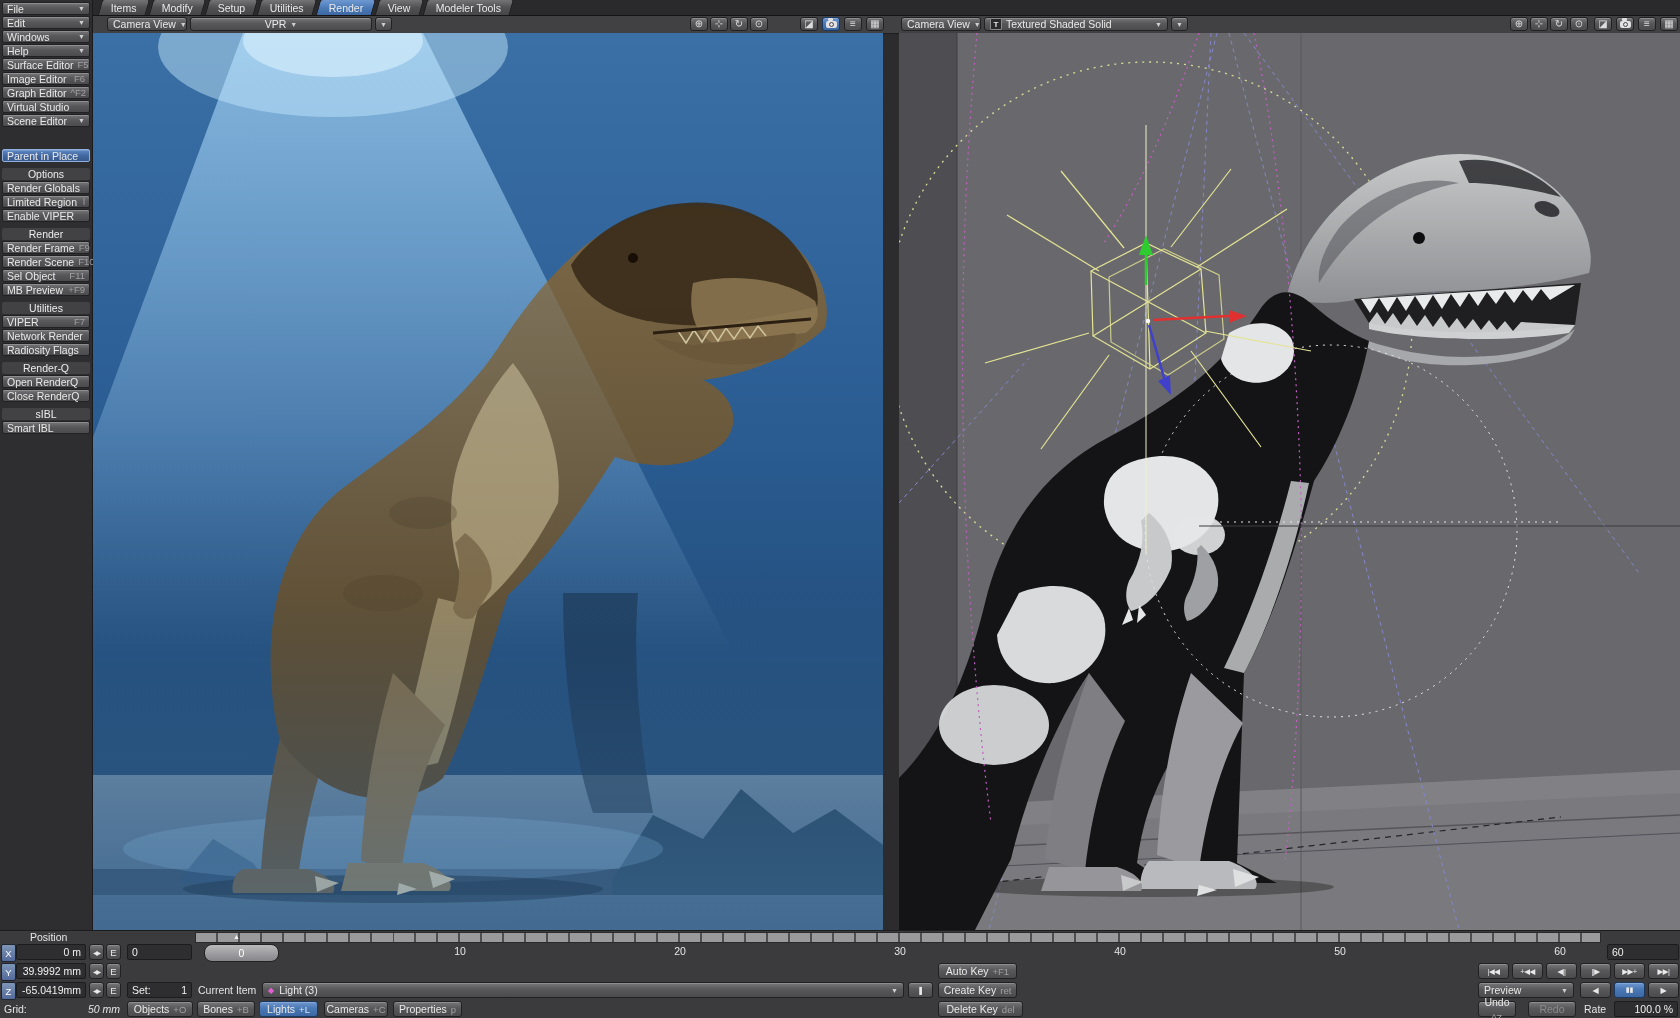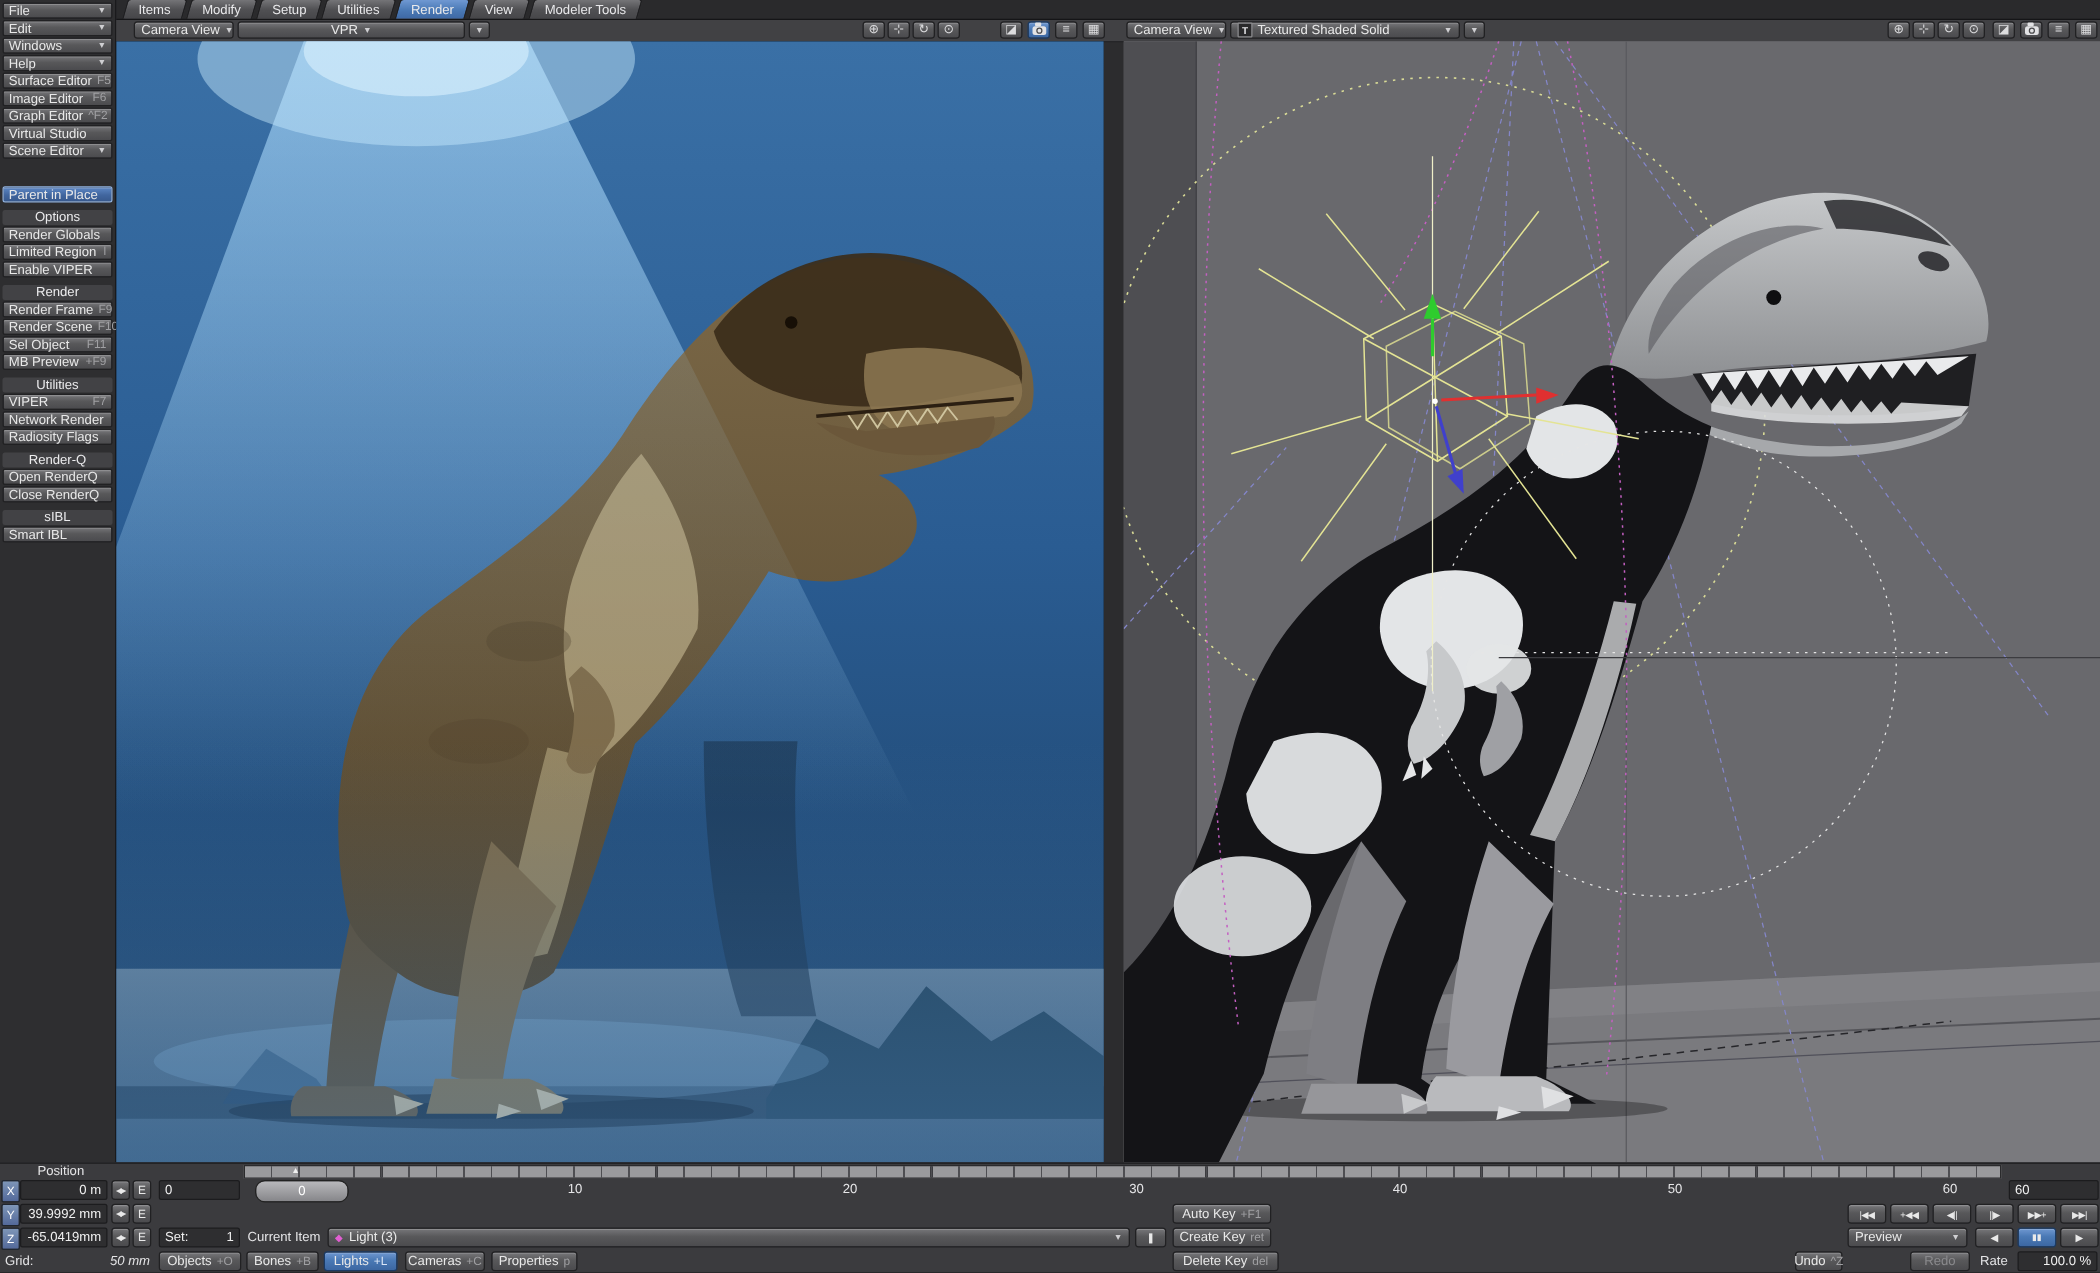--- a/index.html
+++ b/index.html
@@ -426,21 +426,21 @@
     <span class="abs" style="left:233px;top:2px;font-size:7px;color:#f0f0f0;">▲</span>
 
     <div class="axbtn abs" style="left:1px;top:13px;">X</div>
     <div class="field right abs" style="left:16px;top:13px;width:70px;height:16px;text-align:center;">0 m</div>
     <div class="btn step abs" style="left:89px;top:13px;">◀▶</div>
     <div class="btn ebtn abs" style="left:106px;top:13px;">E</div>
     <div class="field abs" style="left:127px;top:13px;width:65px;height:16px;">0</div>
     <span class="tick abs" style="left:225px;top:14px;">0</span>
     <span class="tick abs" style="left:445px;top:14px;">10</span>
     <span class="tick abs" style="left:665px;top:14px;">20</span>
-    <span class="tick abs" style="left:885px;top:14px;text-align:right;">30</span>
+    <span class="tick abs" style="left:885px;top:14px;">30</span>
     <span class="tick abs" style="left:1105px;top:14px;">40</span>
     <span class="tick abs" style="left:1325px;top:14px;">50</span>
     <span class="tick abs" style="left:1545px;top:14px;">60</span>
     <div id="handle" class="abs">0</div>
     <div class="field abs" style="left:1607px;top:13px;width:72px;height:16px;">60</div>
 
     <div class="axbtn abs" style="left:1px;top:32px;">Y</div>
     <div class="field right abs" style="left:16px;top:32px;width:70px;height:16px;">39.9992 mm</div>
     <div class="btn step abs" style="left:89px;top:32px;">◀▶</div>
     <div class="btn ebtn abs" style="left:106px;top:32px;">E</div>
@@ -503,21 +503,21 @@
         <span class="key">+C</span>
       </div>
     <div class="btn abs" style="left:393px;top:70px;width:69px;height:16px;">
         <span>Properties</span>
         <span class="key">p</span>
       </div>
     <div class="btn abs" style="left:938px;top:70px;width:85px;height:16px;">
         <span>Delete Key</span>
         <span class="key">del</span>
       </div>
-    <div class="btn abs" style="left:1436px;top:70px;width:38px;height:16px;">
+    <div class="btn abs" style="left:1478px;top:70px;width:38px;height:16px;flex-direction:column;">
         <span>Undo</span>
         <span class="key">^Z</span>
       </div>
     <div class="btn abs" style="left:1528px;top:70px;width:48px;height:16px;color:#8a8a8d;">Redo</div>
     <div class="lbl abs" style="left:1584px;top:70px;height:16px;">Rate</div>
     <div class="field right abs" style="left:1614px;top:70px;width:64px;height:16px;">100.0 %</div>
   </div>
 
 </div>
 

